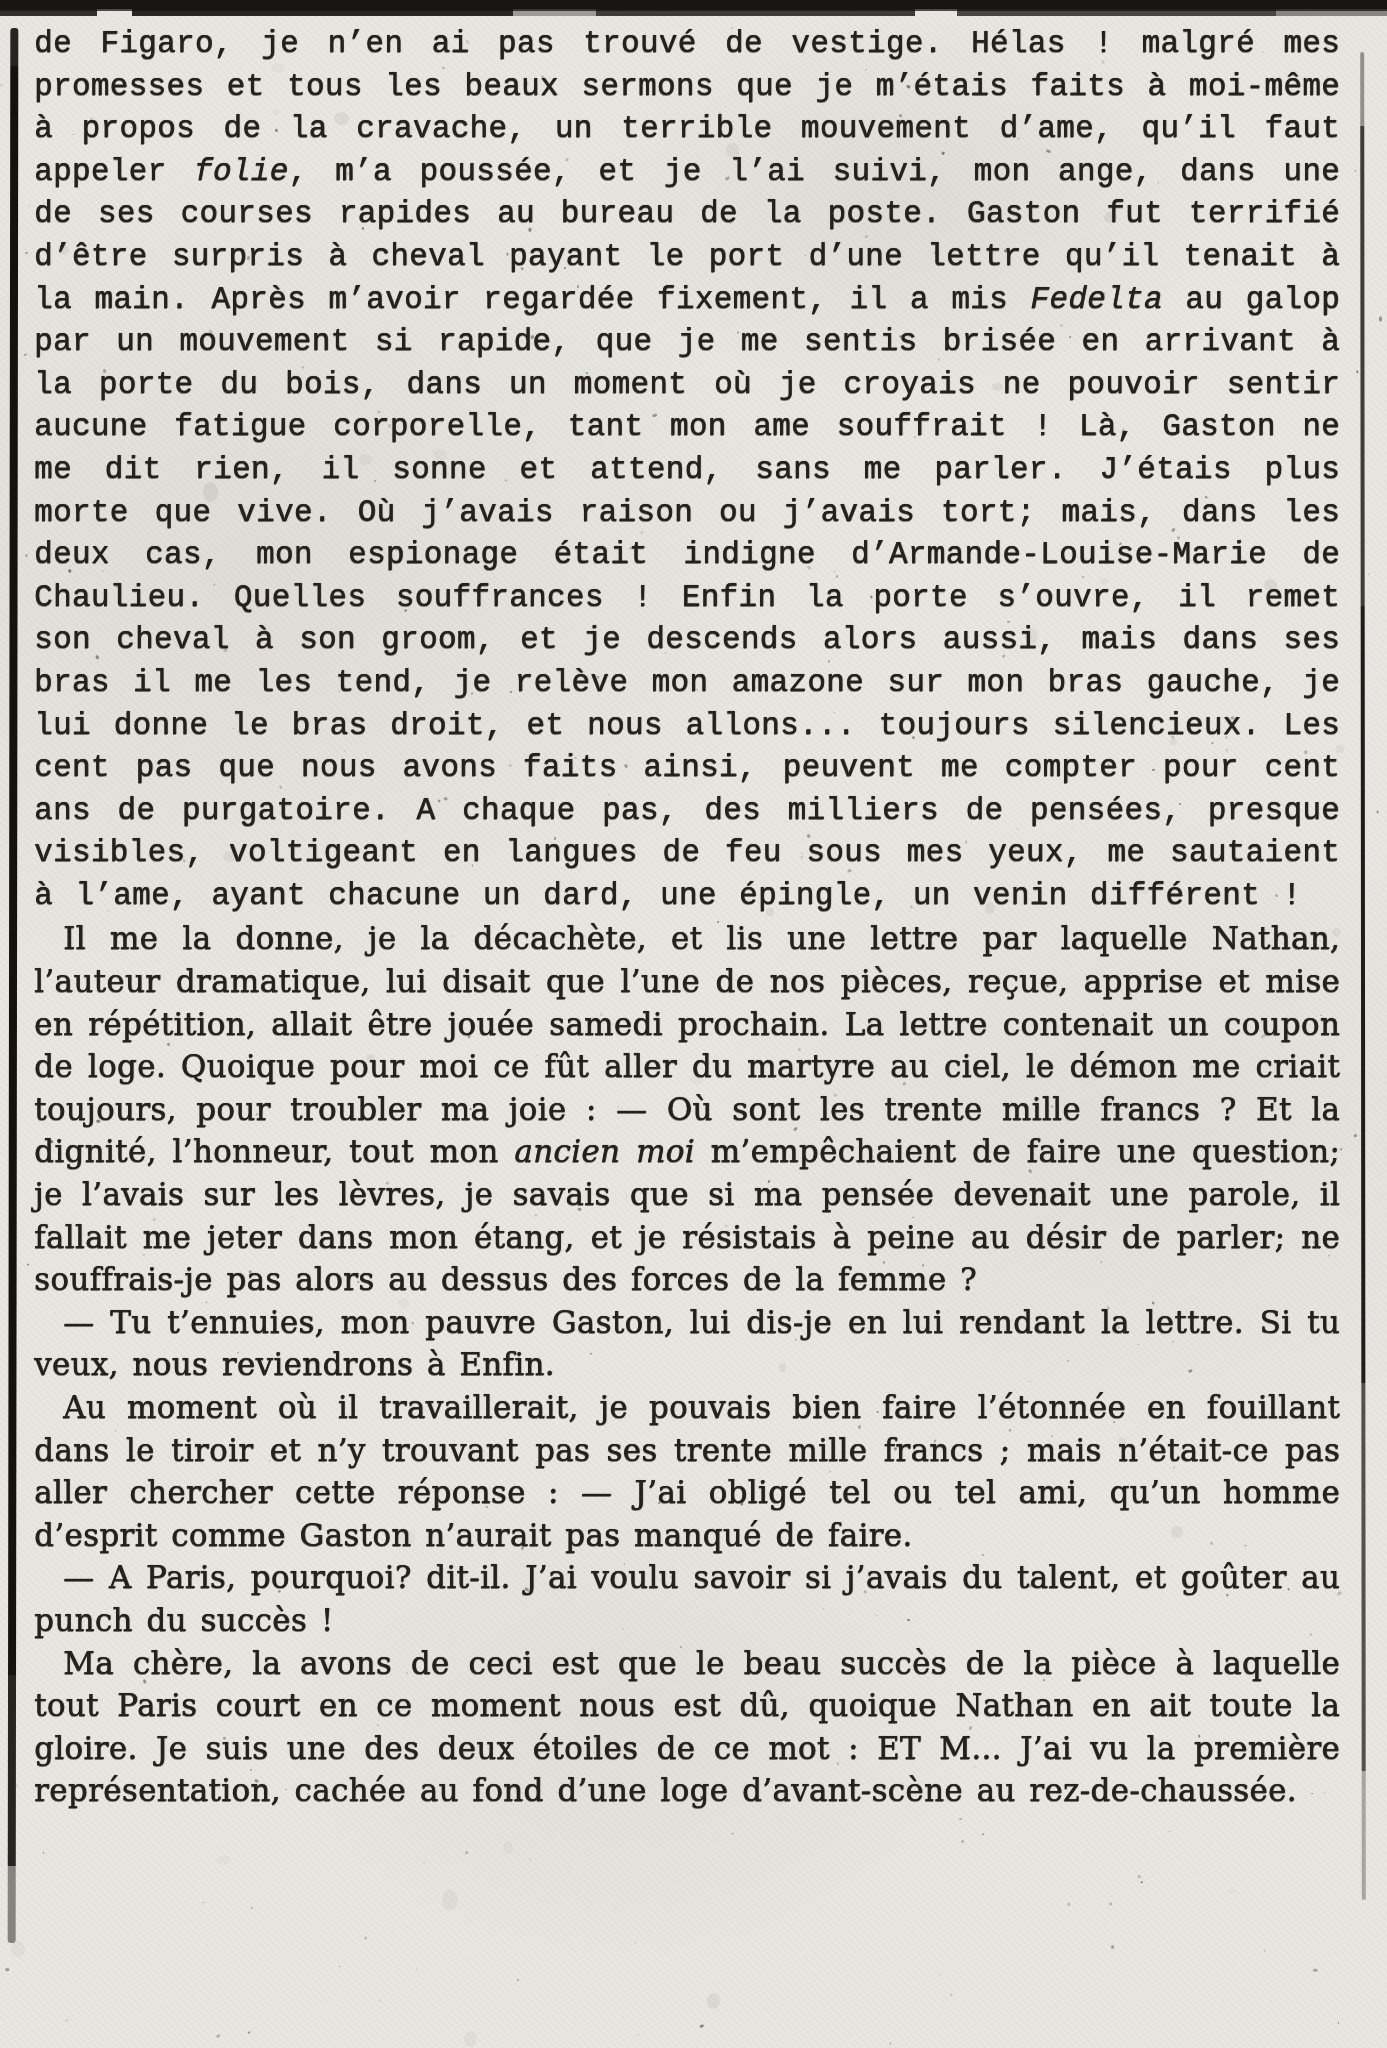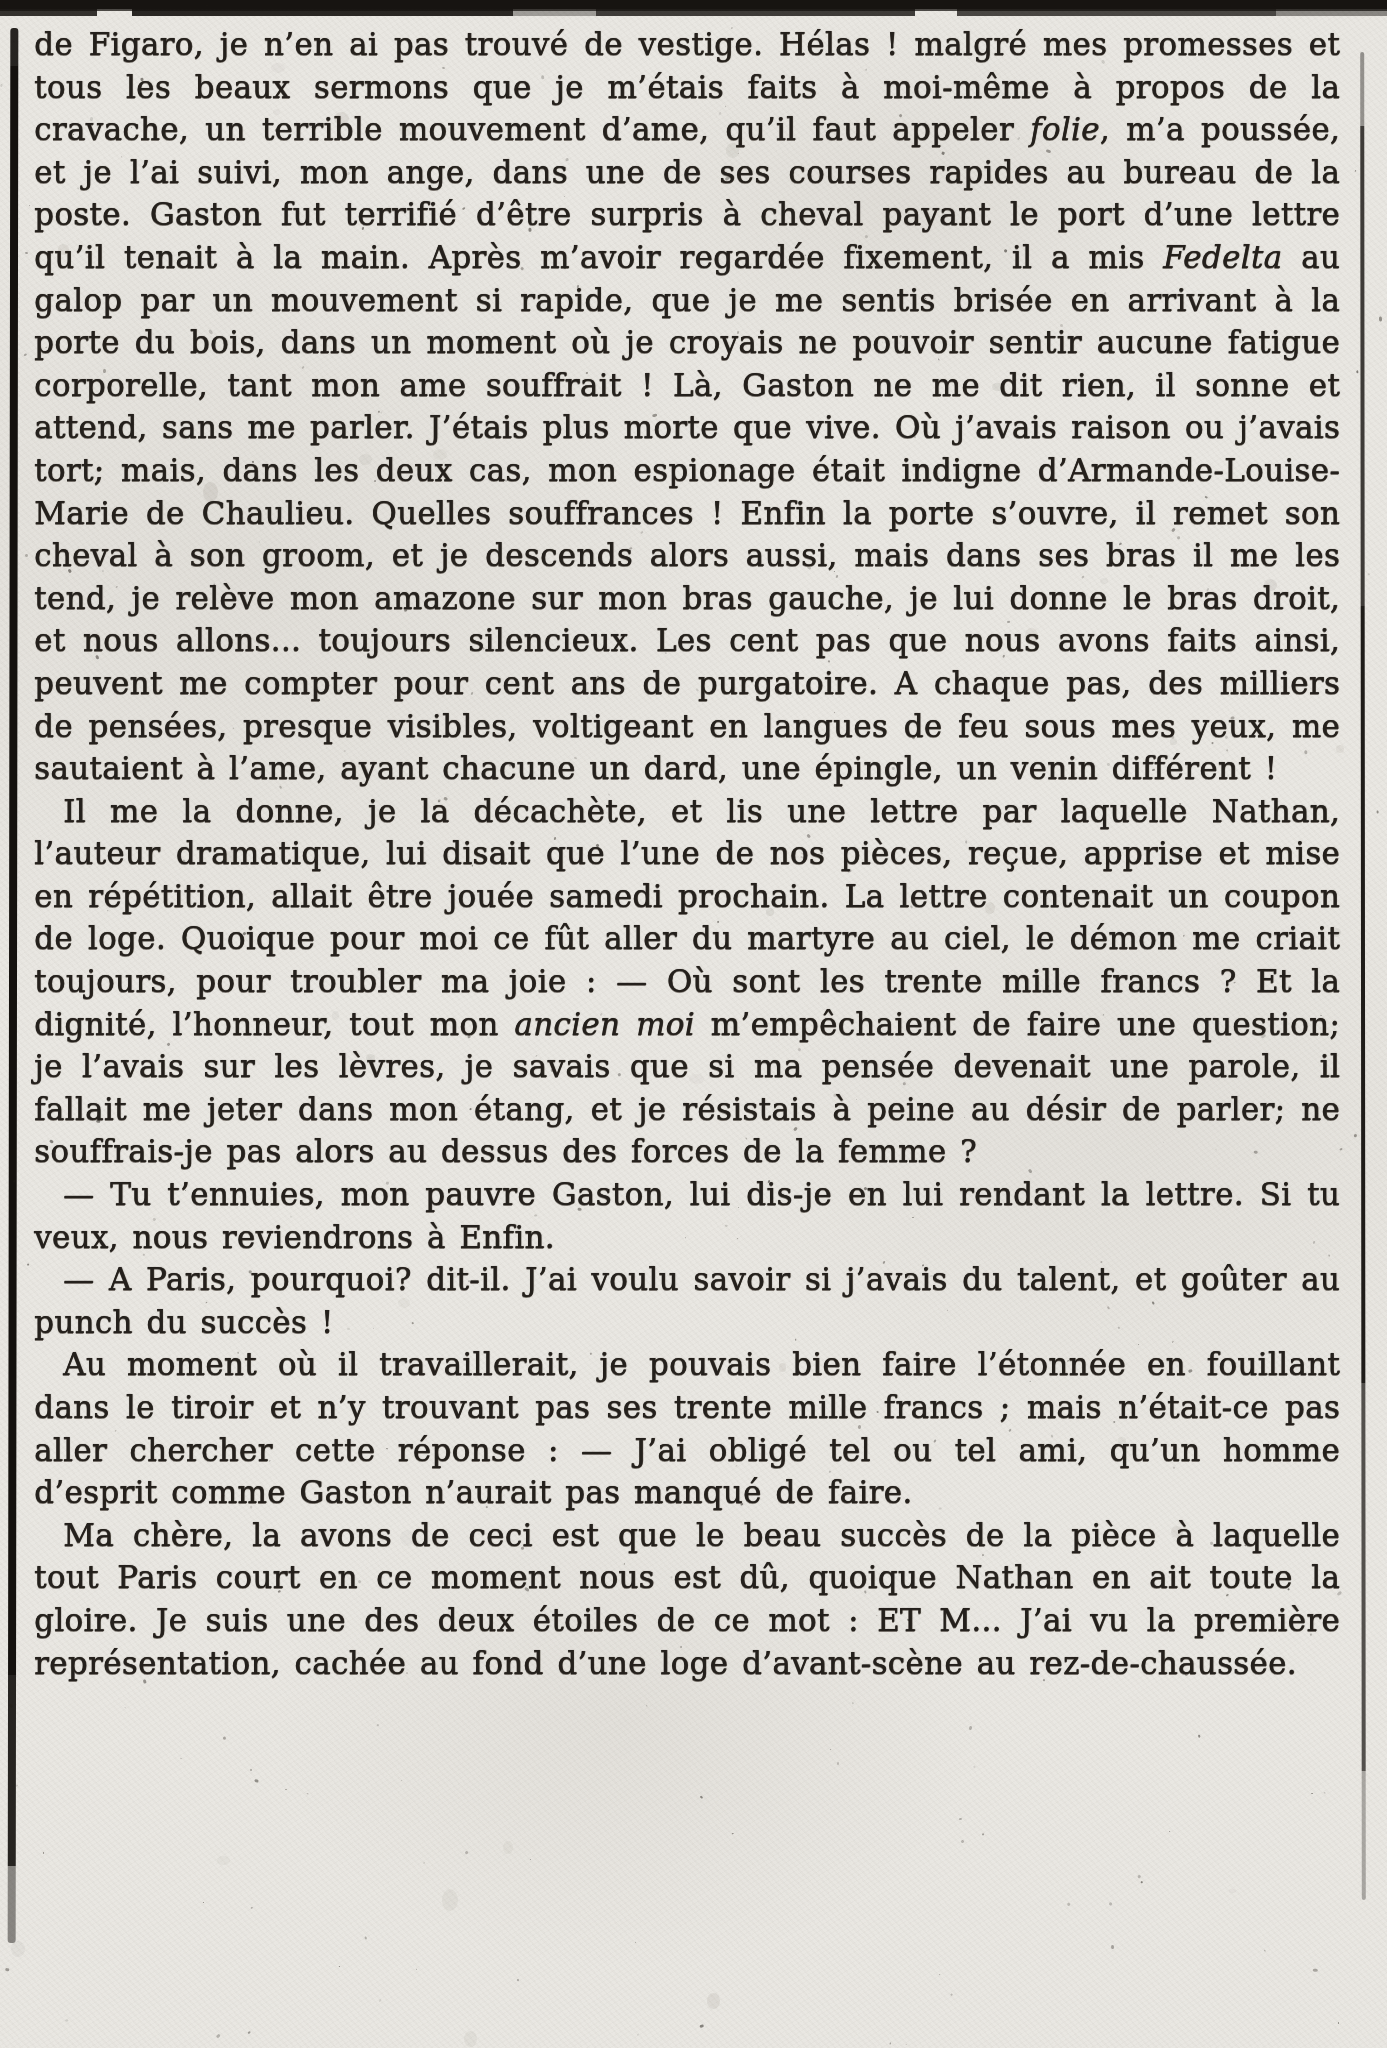--- a/index.html
+++ b/index.html
@@ -95,20 +95,21 @@
       0.6px 0 0 rgba(38,31,24,0.75),
       0 0.6px 0 rgba(38,31,24,0.55),
       0.4px 0.4px 1.1px rgba(38,31,24,0.5);
   }
   p.para {
     margin: 0;
     text-indent: 29px;
   }
   p.para.no-indent {
     text-indent: 0;
+    font-family: Liberation Mono, monospace;
   }
   .seg.italic { font-style: italic; }
   .noise { position: absolute; inset: 0; pointer-events: none; }
   .noise i {
     position: absolute;
     display: block;
     background: #221d17;
     border-radius: 45%;
   }
   .noise i.blob {
@@ -120,22 +121,22 @@
 <body>
 
 <div class="page">
   <div class="top-edge"></div>
   <div class="left-rule"></div>
   <div class="right-rule"></div>
   <div class="column">
       <p class="para no-indent"><span class="seg">de Figaro, je n’en ai pas trouvé de vestige. Hélas ! malgré mes promesses et tous les beaux sermons que je m’étais faits à moi-même à propos de la cravache, un terrible mouvement d’ame, qu’il faut appeler </span><span class="seg italic">folie</span><span class="seg">, m’a poussée, et je l’ai suivi, mon ange, dans une de ses courses rapides au bureau de la poste. Gaston fut terrifié d’être surpris à cheval payant le port d’une lettre qu’il tenait à la main. Après m’avoir regardée fixement, il a mis </span><span class="seg italic">Fedelta</span><span class="seg"> au galop par un mouvement si rapide, que je me sentis brisée en arrivant à la porte du bois, dans un moment où je croyais ne pouvoir sentir aucune fatigue corporelle, tant mon ame souffrait ! Là, Gaston ne me dit rien, il sonne et attend, sans me parler. J’étais plus morte que vive. Où j’avais raison ou j’avais tort; mais, dans les deux cas, mon espionage était indigne d’Armande-Louise-Marie de Chaulieu. Quelles souffrances ! Enfin la porte s’ouvre, il remet son cheval à son groom, et je descends alors aussi, mais dans ses bras il me les tend, je relève mon amazone sur mon bras gauche, je lui donne le bras droit, et nous allons... toujours silencieux. Les cent pas que nous avons faits ainsi, peuvent me compter pour cent ans de purgatoire. A chaque pas, des milliers de pensées, presque visibles, voltigeant en langues de feu sous mes yeux, me sautaient à l’ame, ayant chacune un dard, une épingle, un venin différent !</span></p>
       <p class="para"><span class="seg">Il me la donne, je la décachète, et lis une lettre par laquelle Nathan, l’auteur dramatique, lui disait que l’une de nos pièces, reçue, apprise et mise en répétition, allait être jouée samedi prochain. La lettre contenait un coupon de loge. Quoique pour moi ce fût aller du martyre au ciel, le démon me criait toujours, pour troubler ma joie : — Où sont les trente mille francs ? Et la dignité, l’honneur, tout mon </span><span class="seg italic">ancien moi</span><span class="seg"> m’empêchaient de faire une question; je l’avais sur les lèvres, je savais que si ma pensée devenait une parole, il fallait me jeter dans mon étang, et je résistais à peine au désir de parler; ne souffrais-je pas alors au dessus des forces de la femme ?</span></p>
       <p class="para"><span class="seg">— Tu t’ennuies, mon pauvre Gaston, lui dis-je en lui rendant la lettre. Si tu veux, nous reviendrons à Enfin.</span></p>
+      <p class="para"><span class="seg">Au moment où il travaillerait, je pouvais bien faire l’étonnée en fouillant dans le tiroir et n’y trouvant pas ses trente mille francs ; mais n’était-ce pas aller chercher cette réponse : — J’ai obligé tel ou tel ami, qu’un homme d’esprit comme Gaston n’aurait pas manqué de faire.</span></p>
       <p class="para"><span class="seg">— A Paris, pourquoi? dit-il. J’ai voulu savoir si j’avais du talent, et goûter au punch du succès !</span></p>
-      <p class="para"><span class="seg">Au moment où il travaillerait, je pouvais bien faire l’étonnée en fouillant dans le tiroir et n’y trouvant pas ses trente mille francs ; mais n’était-ce pas aller chercher cette réponse : — J’ai obligé tel ou tel ami, qu’un homme d’esprit comme Gaston n’aurait pas manqué de faire.</span></p>
       <p class="para"><span class="seg">Ma chère, la avons de ceci est que le beau succès de la pièce à laquelle tout Paris court en ce moment nous est dû, quoique Nathan en ait toute la gloire. Je suis une des deux étoiles de ce mot : ET M... J’ai vu la première représentation, cachée au fond d’une loge d’avant-scène au rez-de-chaussée.</span></p>
     </div>
   <div class="noise">
       <i style="left: 844px; top: 1116px; width: 1.3px; height: 1.4px; opacity: 0.28; transform: rotate(156deg);"></i>
       <i style="left: 224px; top: 648px; width: 2.7px; height: 4.2px; opacity: 0.22; transform: rotate(79deg);"></i>
       <i style="left: 463px; top: 207px; width: 1.6px; height: 2.6px; opacity: 0.44; transform: rotate(59deg);"></i>
       <i style="left: 1215px; top: 1149px; width: 2px; height: 1.1px; opacity: 0.1; transform: rotate(81deg);"></i>
       <i style="left: 912px; top: 736px; width: 2.6px; height: 3.1px; opacity: 0.38; transform: rotate(34deg);"></i>
       <i style="left: 1103px; top: 1014px; width: 1.4px; height: 1.7px; opacity: 0.27; transform: rotate(30deg);"></i>
       <i style="left: 1376px; top: 811px; width: 3.1px; height: 2.1px; opacity: 0.43; transform: rotate(81deg);"></i>

